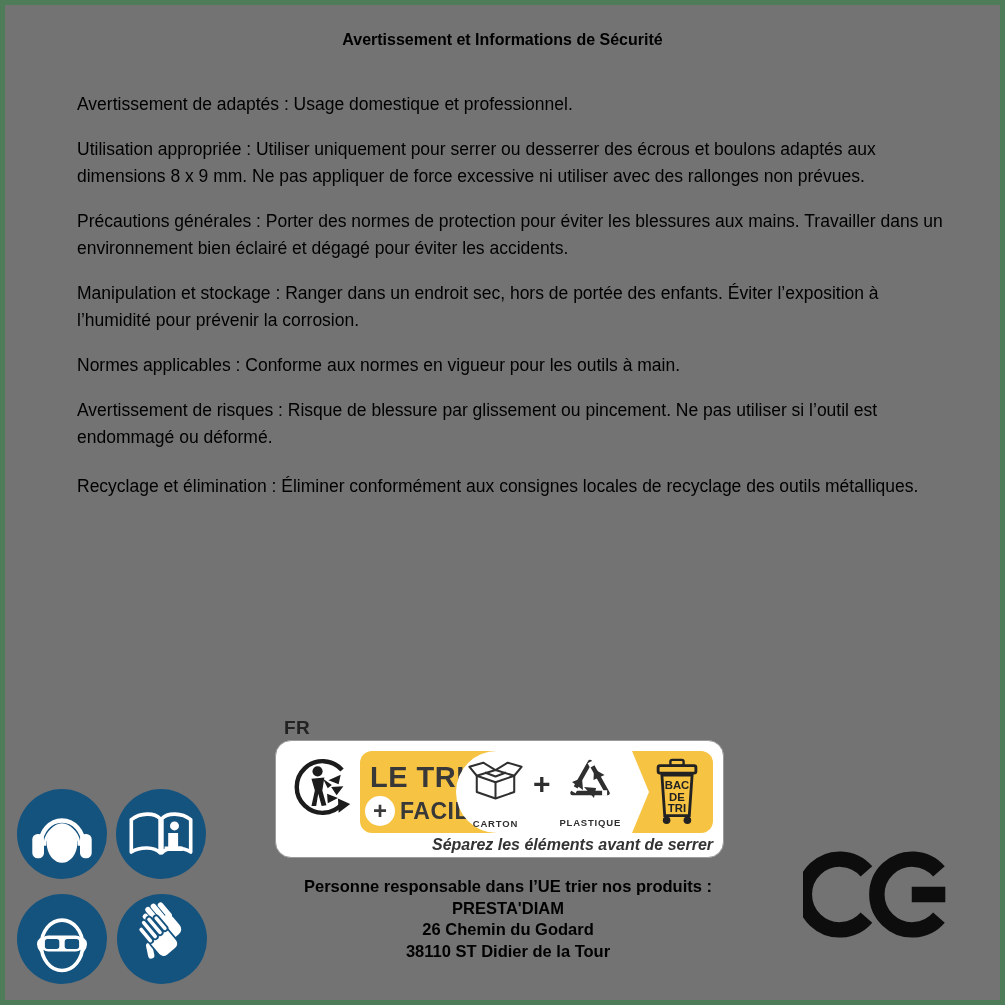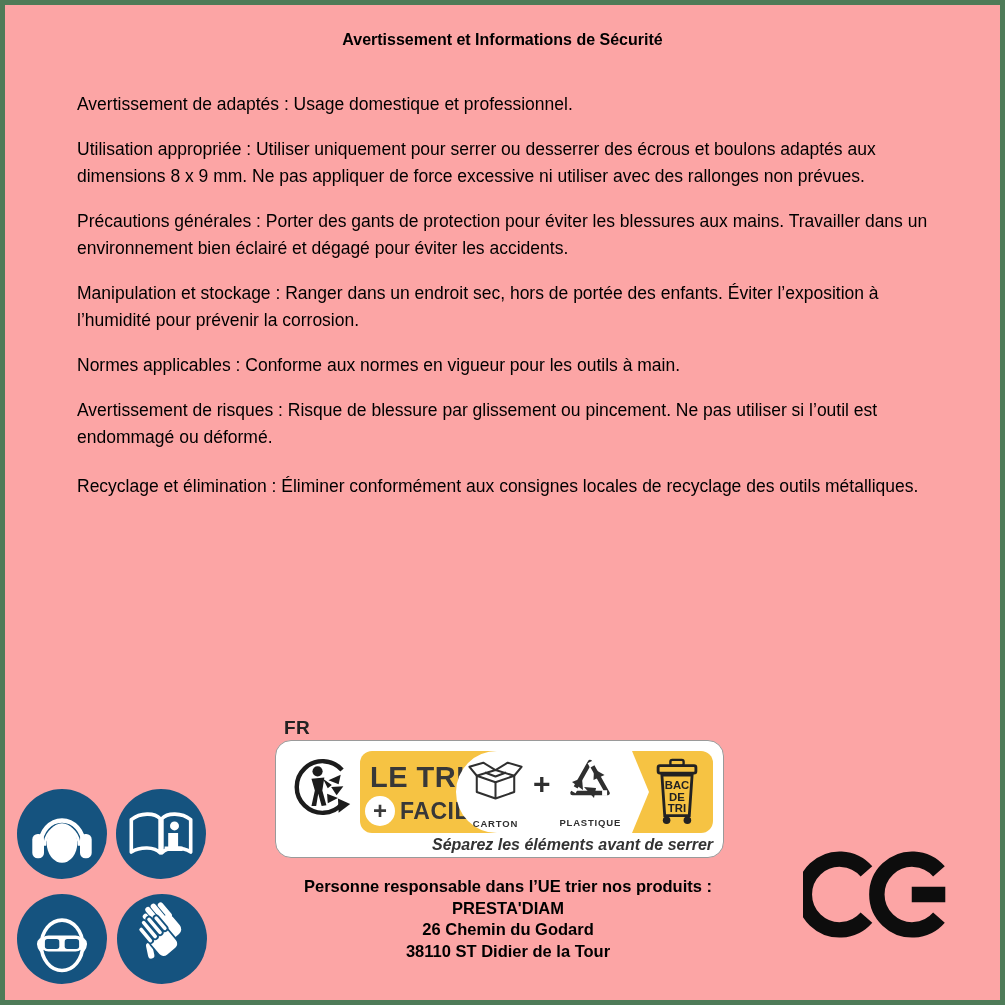--- a/index.html
+++ b/index.html
@@ -1,18 +1,18 @@
 <!DOCTYPE html>
 <html><head>
 <meta charset="utf-8">
 <style>
   html,body{margin:0;padding:0;background:#fff;}
   .page{
     position:relative;width:1005px;height:1005px;box-sizing:border-box;
-    background:#fca5a5;border:5px solid #4E7B58;overflow:hidden;
+    background:#737373;border:5px solid #4E7B58;overflow:hidden;
     font-family:"Liberation Sans",sans-serif;color:#000;
   }
   .title{
     position:absolute;top:26px;left:0;right:0;margin:0;text-align:center;
     font-size:16px;font-weight:bold;color:#000;
   }
   .body-text{position:absolute;top:86px;left:72px;width:880px;font-size:17.5px;line-height:27px;}
   .body-text p{margin:0 0 18px 0;}
   .body-text p.gap-before{margin-top:22px;}
 
@@ -60,21 +60,21 @@
 </head>
 <body>
 
 <div class="page">
 
   <h1 class="title">Avertissement et Informations de Sécurité</h1>
 
   <div class="body-text">
     <p>Avertissement de adaptés : Usage domestique et professionnel.</p>
     <p>Utilisation appropriée : Utiliser uniquement pour serrer ou desserrer des écrous et boulons adaptés aux dimensions 8 x 9 mm. Ne pas appliquer de force excessive ni utiliser avec des rallonges non prévues.</p>
-    <p>Précautions générales : Porter des gants de protection pour éviter les blessures aux mains. Travailler dans un environnement bien éclairé et dégagé pour éviter les accidents.</p>
+    <p>Précautions générales : Porter des normes de protection pour éviter les blessures aux mains. Travailler dans un environnement bien éclairé et dégagé pour éviter les accidents.</p>
     <p>Manipulation et stockage : Ranger dans un endroit sec, hors de portée des enfants. Éviter l’exposition à l’humidité pour prévenir la corrosion.</p>
     <p>Normes applicables : Conforme aux normes en vigueur pour les outils à main.</p>
     <p>Avertissement de risques : Risque de blessure par glissement ou pincement. Ne pas utiliser si l’outil est endommagé ou déformé.</p>
     <p class="gap-before">Recyclage et élimination : Éliminer conformément aux consignes locales de recyclage des outils métalliques.</p>
   </div>
 
   <div class="picto-grid">
     <div class="picto p1">
       <svg viewBox="0 0 100 100">
         <circle cx="50" cy="50" r="50" fill="#15537F"></circle>

